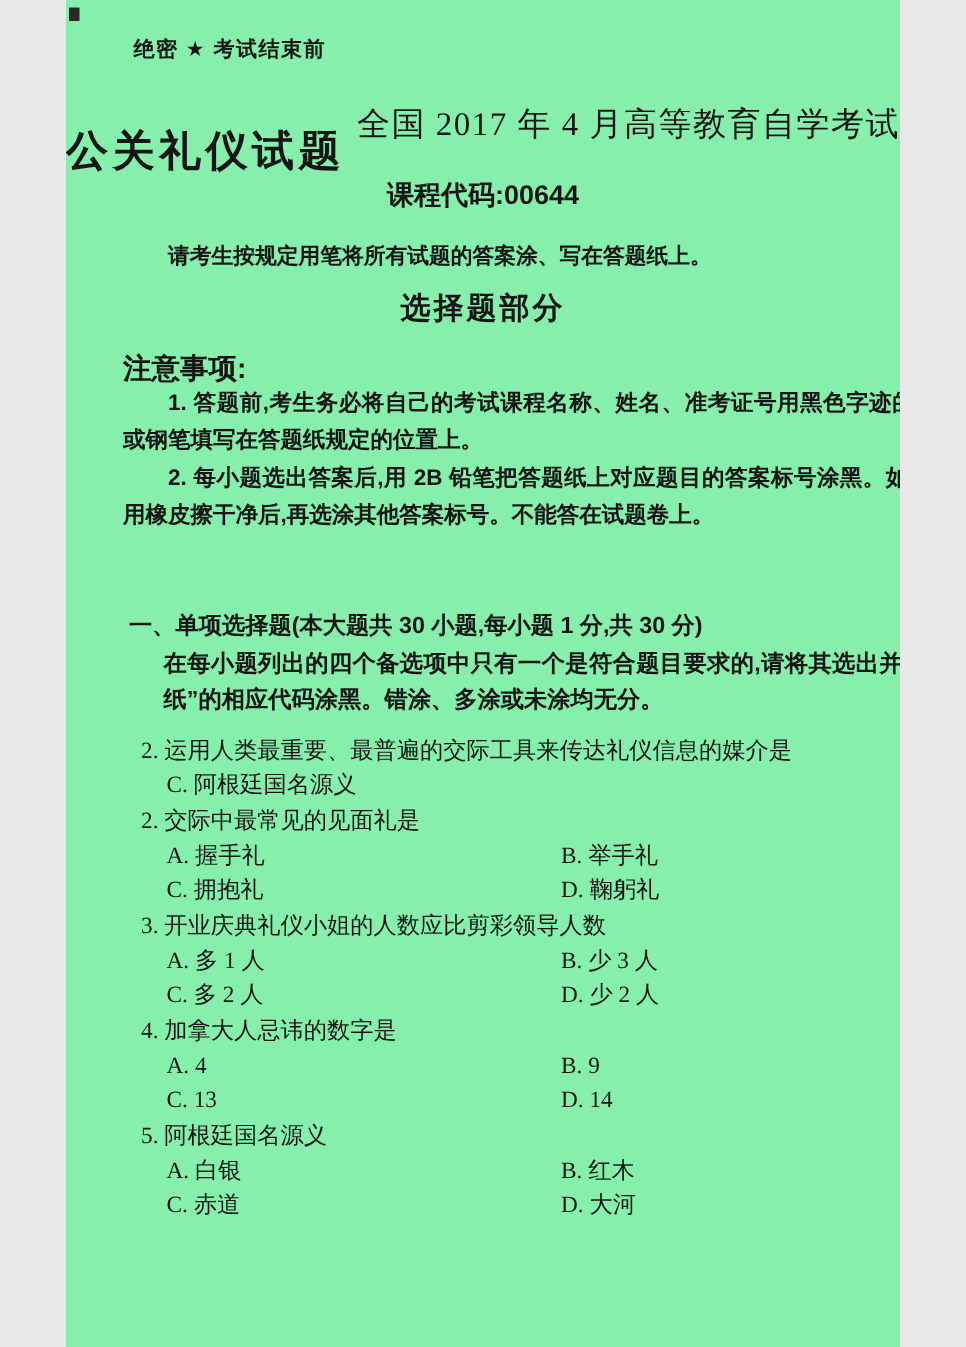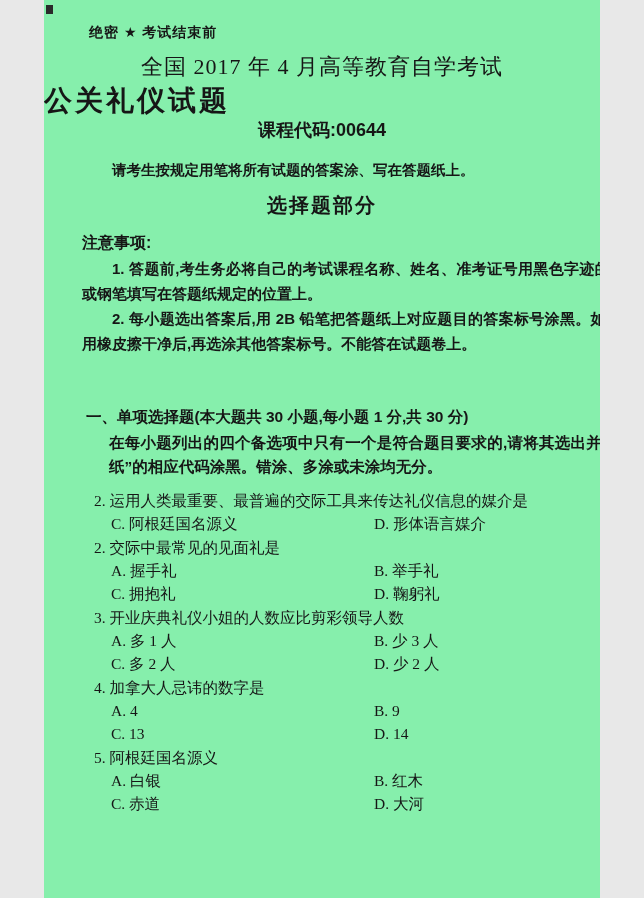--- a/index.html
+++ b/index.html
@@ -17,22 +17,22 @@
   .scan-artifact {
     position: absolute; left: 2px; top: 5px;
     width: 7px; height: 9px; background: #2a2a2a;
   }
   .topline {
     position: absolute; left: 45px; top: 24px;
     font-family: "Liberation Sans", "DejaVu Sans", sans-serif;
     font-weight: bold; font-size: 14px; letter-spacing: 1px;
   }
   .exam-title {
-    position: absolute; top: 52px; left: 0; width: 100%;
-    text-align: center; font-size: 22px; letter-spacing: 1px;
+    position: absolute; top: 68px; left: 0; width: 100%;
+    text-align: right; font-size: 22px; letter-spacing: 1px;
   }
   .paper-title {
     position: absolute; top: 82px; left: 0; width: 100%;
     text-align: left;
     font-family: "Liberation Sans", "DejaVu Sans", sans-serif;
     font-weight: bold; font-size: 28px; letter-spacing: 3px;
   }
   .course-code {
     position: absolute; top: 118px; left: 0; width: 100%;
     text-align: center;
@@ -46,21 +46,21 @@
   }
   .section-title {
     position: absolute; top: 192px; left: 0; width: 100%;
     text-align: center;
     font-family: "Liberation Sans", "DejaVu Sans", sans-serif;
     font-weight: bold; font-size: 20px; letter-spacing: 2px;
   }
   .notice-heading {
     position: absolute; top: 233px; left: 38px;
     font-family: "Liberation Sans", "DejaVu Sans", sans-serif;
-    font-weight: bold; font-size: 16px;
+    font-weight: bold; font-size: 19px;
   }
   .notice-list {
     position: absolute; top: 256px; left: 38px; width: 574px;
     font-family: "Liberation Sans", "DejaVu Sans", sans-serif;
     font-weight: bold; font-size: 15px; line-height: 25px;
     text-align: justify;
   }
   .notice-item { text-indent: 2em; }
   .part-heading {
     position: absolute; top: 407px; left: 42px;
@@ -113,21 +113,20 @@
 
   <div class="part-heading">一、单项选择题(本大题共 30 小题,每小题 1 分,共 30 分)</div>
 
   <div class="part-desc">在每小题列出的四个备选项中只有一个是符合题目要求的,请将其选出并将“答题纸”的相应代码涂黑。错涂、多涂或未涂均无分。</div>
 
   <div class="question-list">
       <div class="question">
         <div class="stem">2. 运用人类最重要、最普遍的交际工具来传达礼仪信息的媒介是</div>
         <div class="opt-row">
           <div class="opt opt-left">C. 阿根廷国名源义</div>
-          <div class="opt">D. 形体语言媒介</div>
         </div>
       </div>
       <div class="question">
         <div class="stem">2. 交际中最常见的见面礼是</div>
         <div class="opt-row">
           <div class="opt opt-left">A. 握手礼</div>
           <div class="opt">B. 举手礼</div>
         </div>
         <div class="opt-row">
           <div class="opt opt-left">C. 拥抱礼</div>

